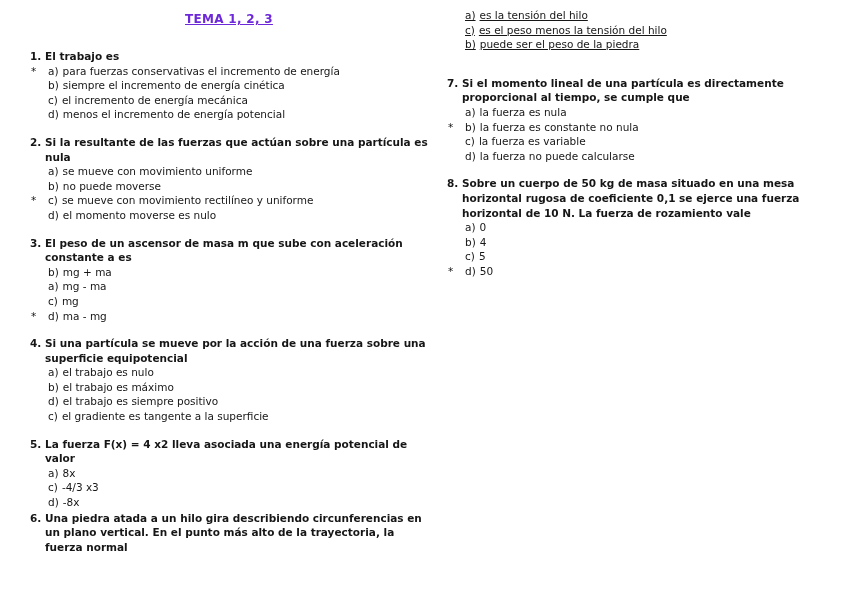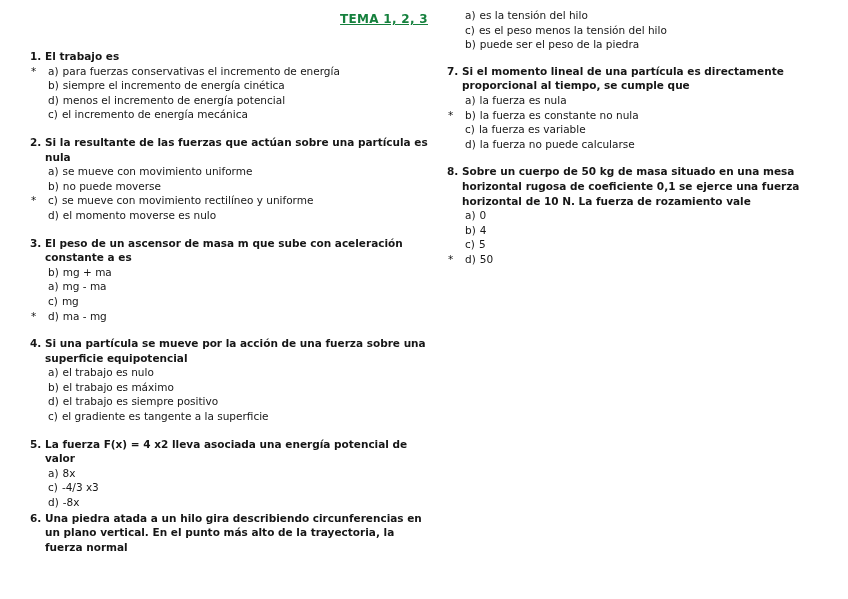--- a/index.html
+++ b/index.html
@@ -9,31 +9,31 @@
     color: #161616;
     font-family: "DejaVu Sans", "Liberation Sans", sans-serif;
     font-size: 10.5px;
     position: relative;
     overflow: hidden;
   }
   .col { position: absolute; top: 8px; }
   .col-left  { left: 30px;  width: 398px; }
   .col-right { left: 447px; width: 372px; }
   .doc-title {
-    text-align: right;
-    color: #15803d;
+    text-align: center;
+    color: #6d28d9;
     font-weight: bold;
     font-size: 12px;
     text-decoration: underline;
     letter-spacing: 0.3px;
     margin: 4px 0 23px 0;
   }
   .q { margin-bottom: 13px; }
   .q.tight { margin-bottom: 1px; }
-  .q.gap-after { margin-bottom: 12px; }
+  .q.gap-after { margin-bottom: 24px; text-decoration: underline; }
   .qrow {
     display: grid;
     grid-template-columns: 15px 1fr;
     font-weight: bold;
     line-height: 14.6px;
   }
   .orow {
     display: grid;
     grid-template-columns: 18px 1fr;
     line-height: 14.6px;
@@ -56,25 +56,25 @@
     <div class="orow">
       <span class="mk">*</span>
       <span><span class="ol">a)</span><span>para fuerzas conservativas el incremento de energía</span></span>
     </div>
     <div class="orow">
       <span class="mk"></span>
       <span><span class="ol">b)</span><span>siempre el incremento de energía cinética</span></span>
     </div>
     <div class="orow">
       <span class="mk"></span>
+      <span><span class="ol">c)</span><span>el incremento de energía mecánica</span></span>
+    </div>
+    <div class="orow">
+      <span class="mk"></span>
       <span><span class="ol">d)</span><span>menos el incremento de energía potencial</span></span>
-    </div>
-    <div class="orow">
-      <span class="mk"></span>
-      <span><span class="ol">c)</span><span>el incremento de energía mecánica</span></span>
     </div>
   </div>
 
   <div class="q">
     <div class="qrow">
       <span>2.</span>
       <span>Si la resultante de las fuerzas que actúan sobre una partícula es nula</span>
     </div>
     <div class="orow">
       <span class="mk"></span>

